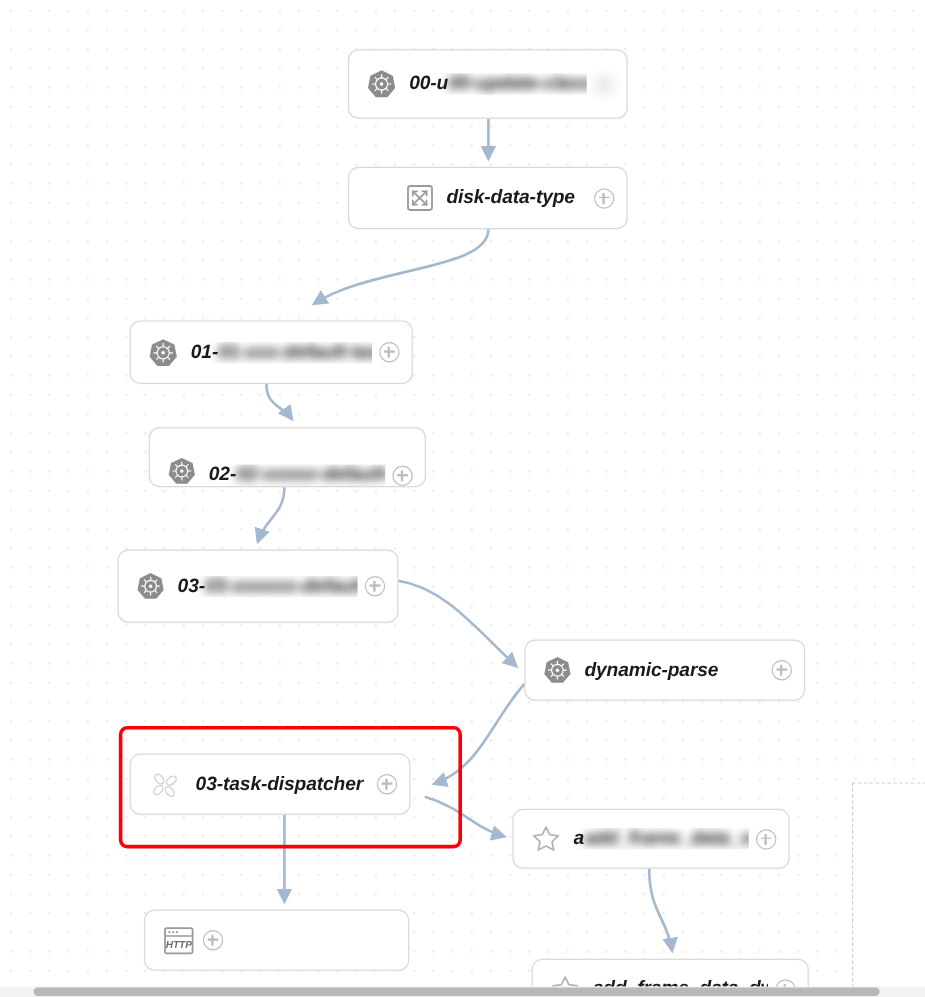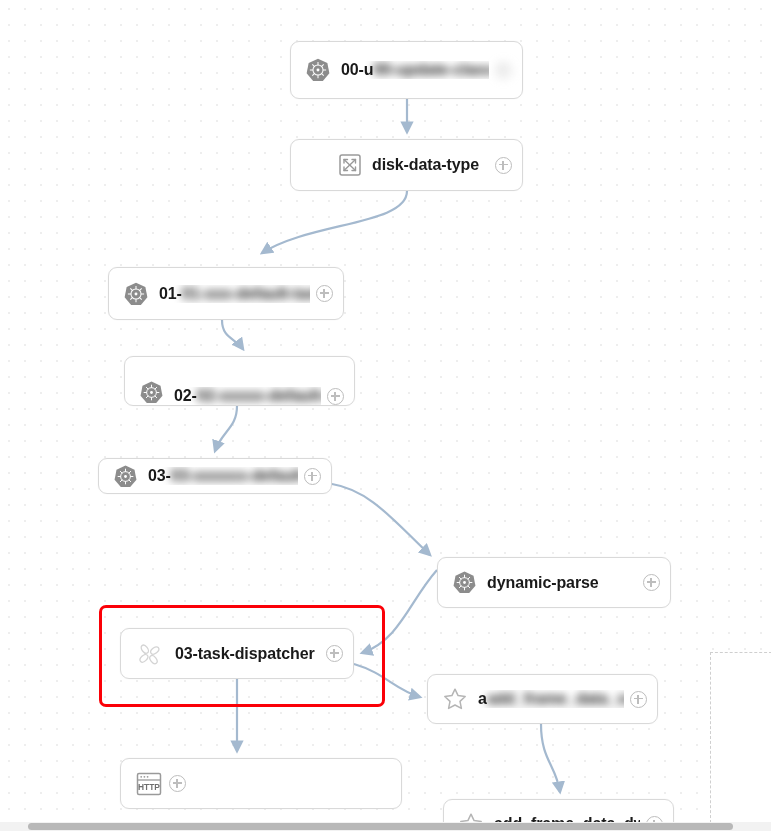--- a/index.html
+++ b/index.html
@@ -8,20 +8,21 @@
     font-family:"Liberation Sans", sans-serif;
     background:#ffffff;
   }
   #canvas{
     position:relative;width:771px;height:831px;overflow:hidden;
     background-color:#ffffff;
     background-image:
       radial-gradient(circle at 1px 1px, #eeeeee 1.1px, transparent 1.2px);
     background-size:16px 16px;
     background-position:8px 8px;
+    font-style:italic;
   }
   
   #edges{position:absolute;left:0;top:0;width:771px;height:831px;pointer-events:none;}
 
   
   .node{
     position:absolute;
     box-sizing:border-box;
     background:#ffffff;
     border:1px solid #d9d9d9;
@@ -205,21 +206,21 @@
             <line x1="11.8" y1="20.2" x2="9" y2="23"></line>
         </g>
       </svg>
     </span>
     <span class="nlabel"><span>02-</span><span class="blurtext">02-xxxxx-default-data.</span></span>
     <span class="plus">
         <span class="plus-circle"></span>
       </span>
   </div>
 
-  <div class="node" style="left:98px;top:458px;width:234px;height:36px;">
+  <div class="node" style="left:98px;top:458px;width:234px;height:61px;">
     <span class="icon">
       <svg width="25" height="25" viewBox="0 0 32 32">
         <polygon points="16,2 27.5,7.5 30,20 22,29.5 10,29.5 2,20 4.5,7.5" fill="#8c8c8c"></polygon>
         <g stroke="#ffffff" stroke-width="1.25" fill="none">
           <circle cx="16" cy="16" r="6.2"></circle>
           <circle cx="16" cy="16" r="1.8" fill="#ffffff" stroke="none"></circle>
           <line x1="16" y1="6" x2="16" y2="10"></line>
             <line x1="16" y1="22" x2="16" y2="26"></line>
           <line x1="6" y1="16" x2="10" y2="16"></line>
             <line x1="22" y1="16" x2="26" y2="16"></line>
@@ -229,21 +230,21 @@
             <line x1="11.8" y1="20.2" x2="9" y2="23"></line>
         </g>
       </svg>
     </span>
     <span class="nlabel"><span>03-</span><span class="blurtext">03-xxxxxx-default-data.</span></span>
     <span class="plus">
         <span class="plus-circle"></span>
       </span>
   </div>
 
-  <div class="node" style="left:437px;top:533px;width:234px;height:51px;margin-top:24px;">
+  <div class="node" style="left:437px;top:533px;width:234px;height:51px;">
     <span class="icon">
       <svg width="25" height="25" viewBox="0 0 32 32">
         <polygon points="16,2 27.5,7.5 30,20 22,29.5 10,29.5 2,20 4.5,7.5" fill="#8c8c8c"></polygon>
         <g stroke="#ffffff" stroke-width="1.25" fill="none">
           <circle cx="16" cy="16" r="6.2"></circle>
           <circle cx="16" cy="16" r="1.8" fill="#ffffff" stroke="none"></circle>
           <line x1="16" y1="6" x2="16" y2="10"></line>
             <line x1="16" y1="22" x2="16" y2="26"></line>
           <line x1="6" y1="16" x2="10" y2="16"></line>
             <line x1="22" y1="16" x2="26" y2="16"></line>
@@ -253,21 +254,21 @@
             <line x1="11.8" y1="20.2" x2="9" y2="23"></line>
         </g>
       </svg>
     </span>
     <span class="nlabel">dynamic-parse</span>
     <span class="plus">
         <span class="plus-circle"></span>
       </span>
   </div>
 
-  <div class="node" style="left:120px;top:628px;width:234px;height:51px;">
+  <div class="node" style="left:108px;top:628px;width:234px;height:51px;">
     <span class="icon">
       <svg width="30" height="26" viewBox="0 0 34 30">
         <g fill="none" stroke="#d4d4d4" stroke-width="1.5">
           <ellipse cx="11" cy="9.5" rx="3.3" ry="5.3" transform="rotate(-38 11 9.5)"></ellipse>
           <ellipse cx="22.5" cy="11" rx="3.3" ry="5.3" transform="rotate(52 22.5 11)"></ellipse>
           <ellipse cx="10" cy="20" rx="3.3" ry="5.3" transform="rotate(46 10 20)"></ellipse>
           <ellipse cx="21" cy="21.5" rx="3.3" ry="5.3" transform="rotate(-38 21 21.5)"></ellipse>
         </g>
       </svg>
     </span>
@@ -282,21 +283,21 @@
       <svg width="26" height="26" viewBox="0 0 26 26">
         <path d="M 13 3.2 L 16.1 9.6 L 23.2 10.5 L 18.0 15.4 L 19.4 22.4 L 13 19.0 L 6.6 22.4 L 8.0 15.4 L 2.8 10.5 L 9.9 9.6 Z" fill="none" stroke="#b5b5b5" stroke-width="1.5" stroke-linejoin="round"></path>
       </svg>
     </span>
     <span class="nlabel"><span>a</span><span class="blurtext">add_frame_data_xxx.</span></span>
     <span class="plus">
         <span class="plus-circle"></span>
       </span>
   </div>
 
-  <div class="node" style="left:120px;top:758px;width:282px;height:51px;">
+  <div class="node" style="left:120px;top:758px;width:221px;height:51px;">
     <span class="icon">
       <svg width="28" height="26" viewBox="0 0 28 26">
         <rect x="2.5" y="2.5" width="23" height="21" rx="1.5" fill="none" stroke="#9a9a9a" stroke-width="1.5"></rect>
         <line x1="2.5" y1="9" x2="25.5" y2="9" stroke="#9a9a9a" stroke-width="1.3"></line>
         <circle cx="6.2" cy="5.8" r="0.9" fill="#9a9a9a"></circle>
         <circle cx="9.4" cy="5.8" r="0.9" fill="#9a9a9a"></circle>
         <circle cx="12.6" cy="5.8" r="0.9" fill="#9a9a9a"></circle>
         <text x="14" y="19.4" font-family="Liberation Sans, sans-serif" font-size="8.4" font-weight="bold" fill="#6e6e6e" text-anchor="middle">HTTP</text>
       </svg>
     </span>

